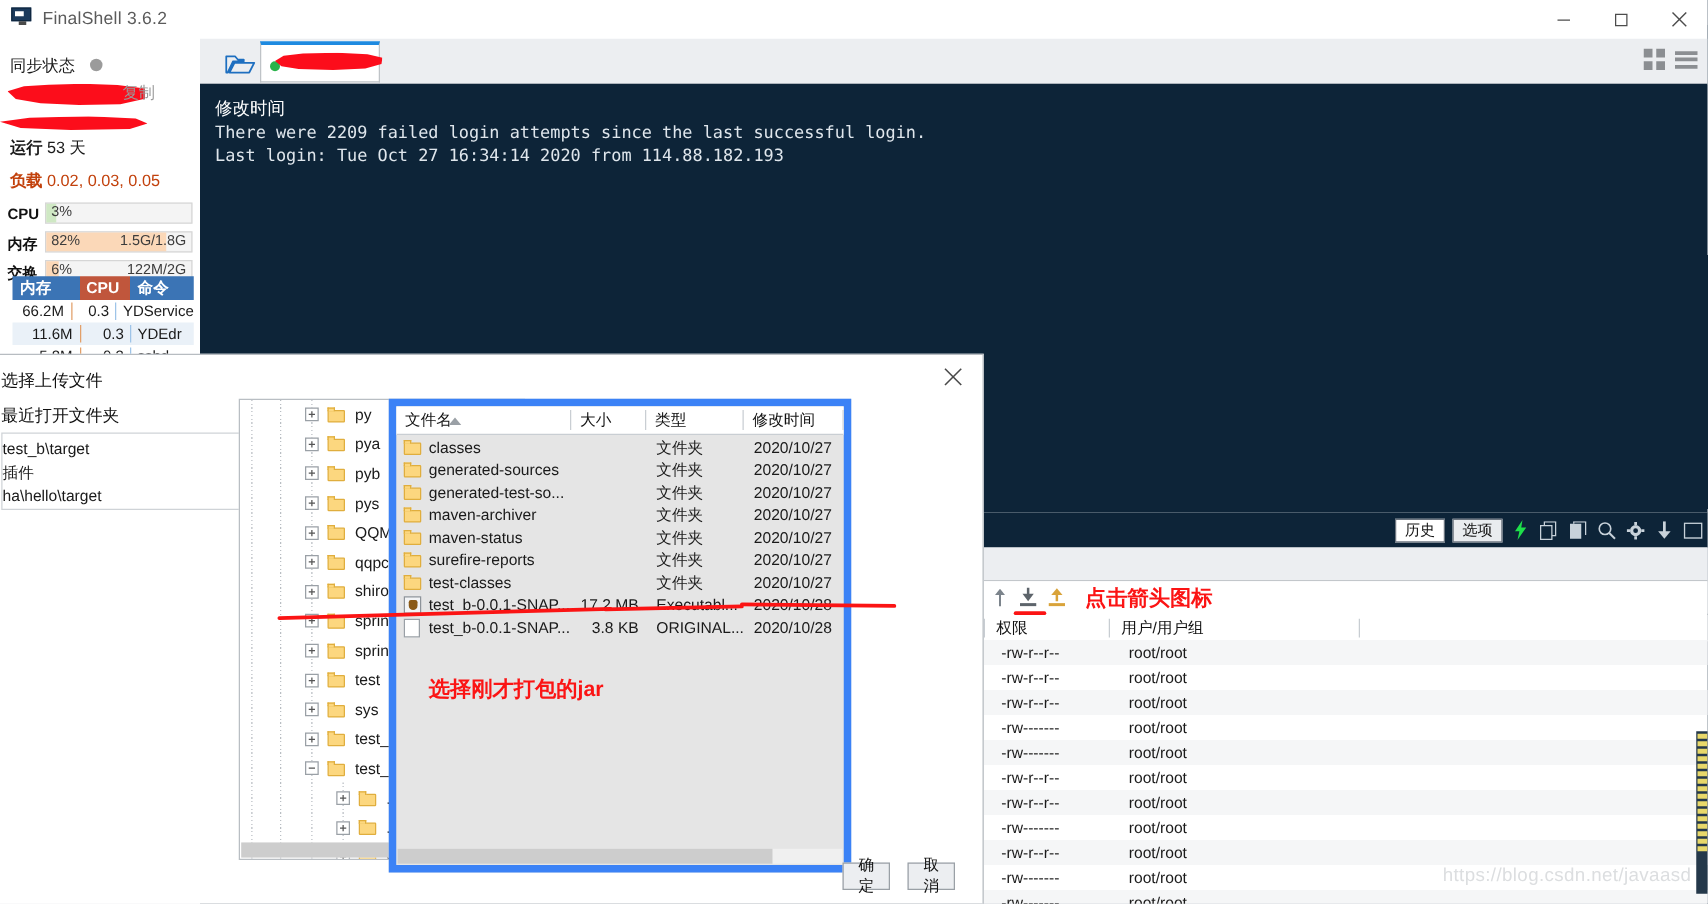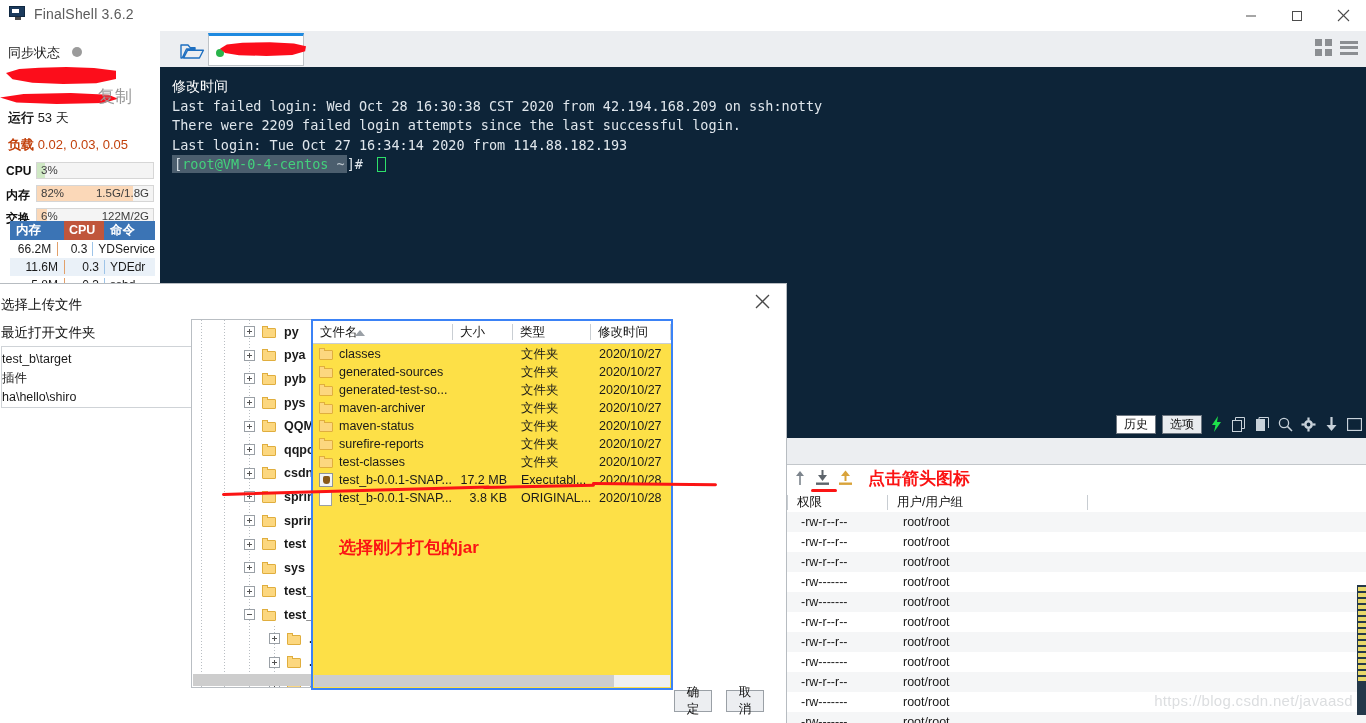--- a/index.html
+++ b/index.html
@@ -20,21 +20,21 @@
   .tb-title{position:absolute;left:34px;top:6px;font-size:14px;color:#5b5b5b;letter-spacing:.2px;}
   .winbtns{position:absolute;right:0;top:0;height:31px;display:flex;}
   .winbtn{width:46px;height:31px;display:flex;align-items:center;justify-content:center;color:#4c4c4c;}
   .winbtn svg{display:block;}
 
   
   .sidebar{position:absolute;left:0;top:31px;width:160px;height:252px;background:#ffffff;}
   .sb-row{position:absolute;left:8px;font-size:13px;color:#222;}
   .sync-label{top:13px;left:8px;font-size:13px;color:#1a1a1a;}
   .sync-dot{position:absolute;left:72px;top:16px;width:10px;height:10px;border-radius:50%;background:#9b9b9b;}
-  .copy-label{position:absolute;left:98px;top:54px;font-size:17px;color:#9a9a9a;}
+  .copy-label{position:absolute;left:98px;top:34px;font-size:13px;color:#9a9a9a;}
   .redact1{position:absolute;left:6px;top:36px;width:110px;height:17px;background:#fc0d1b;
     clip-path:polygon(0% 35%,12% 12%,30% 5%,55% 0%,80% 6%,100% 22%,100% 70%,82% 96%,52% 100%,24% 92%,6% 72%);}
   .redact1b{position:absolute;left:0px;top:62px;width:118px;height:11px;background:#fc0d1b;
     clip-path:polygon(0% 40%,20% 10%,60% 0%,92% 16%,100% 52%,88% 92%,48% 100%,14% 86%);}
   .uptime{position:absolute;left:8px;top:78px;font-size:13px;color:#1a1a1a;}
   .load{position:absolute;left:8px;top:105px;font-size:13px;color:#c2410c;}
   .load b{font-weight:bold;}
 
   .meter{position:absolute;left:36px;width:118px;height:17px;background:#f4f4f4;border:1px solid #d6d6d6;box-sizing:border-box;}
   .meter .fill{position:absolute;left:0;top:0;bottom:0;}
@@ -106,26 +106,26 @@
 
   .tree{position:absolute;left:300px;top:35px;width:227px;height:367px;border:1px solid #b9bec3;background:#fff;overflow:hidden;}
   .tnode{position:relative;height:23.6px;display:flex;align-items:center;font-size:12.5px;color:#1a1a1a;}
   .tw{position:absolute;width:11px;height:11px;border:1px solid #9aa0a6;background:#fff;box-sizing:border-box;}
   .tw:before{content:"";position:absolute;left:2px;top:4px;width:5px;height:1px;background:#555;}
   .tw.plus:after{content:"";position:absolute;left:4px;top:2px;width:1px;height:5px;background:#555;}
   .dotline{position:absolute;top:0;bottom:0;width:1px;background:repeating-linear-gradient(to bottom,#b9bec3 0 1px,transparent 1px 3px);}
   .fldr{position:absolute;width:14px;height:12px;}
   .fldr i{position:absolute;left:0;top:2px;width:14px;height:10px;background:#fcd77f;border:1px solid #e0ae3e;box-sizing:border-box;border-radius:0 1px 1px 1px;}
   .fldr i:before{content:"";position:absolute;left:-1px;top:-3px;width:6px;height:3px;background:#fcd77f;border:1px solid #e0ae3e;border-bottom:0;box-sizing:border-box;}
-  .tlabel{position:absolute;font-weight:bold;}
+  .tlabel{position:absolute;}
   .tree-hsb{position:absolute;left:1px;bottom:1px;width:225px;height:12px;background:#f0f0f0;}
   .tree-hsb i{position:absolute;left:0;top:0;height:12px;width:150px;background:#cdcdcd;}
   .tree-vsb{position:absolute;right:1px;top:150px;width:12px;height:90px;background:#cdcdcd;}
 
-  .filepane{position:absolute;left:420px;top:35px;width:358px;height:367px;border:2px solid #3b82f6;background:#fde047;overflow:hidden;}
+  .filepane{position:absolute;left:420px;top:35px;width:358px;height:367px;border:6px solid #3b82f6;background:#e5e5e5;overflow:hidden;}
   .fp-head{position:absolute;left:0;top:0;width:358px;height:22px;background:#fff;border-bottom:1px solid #c9ced3;display:flex;font-size:12.5px;color:#111;align-items:center;}
   .fp-head .ch{height:16px;line-height:16px;border-right:1px solid #c9ced3;padding-left:7px;box-sizing:border-box;position:relative;}
   .sortarrow{position:absolute;left:42px;top:6px;width:0;height:0;border-left:5px solid transparent;border-right:5px solid transparent;border-bottom:6px solid #9aa0a6;}
   .fp-row{position:absolute;left:0;width:358px;height:18px;display:flex;align-items:center;font-size:12.5px;color:#1a1a1a;}
   .fp-row .nm{width:140px;padding-left:26px;box-sizing:border-box;white-space:nowrap;overflow:hidden;}
   .fp-row .sz{width:60px;text-align:right;padding-right:6px;box-sizing:border-box;}
   .fp-row .ty{width:78px;padding-left:8px;box-sizing:border-box;white-space:nowrap;overflow:hidden;}
   .fp-row .dt{flex:1;padding-left:8px;box-sizing:border-box;white-space:nowrap;}
   .fp-row .ic{position:absolute;left:6px;top:3px;width:14px;height:12px;}
   .jaric{position:absolute;left:6px;top:2px;width:14px;height:14px;border:1px solid #8e949a;background:#f2f4f6;box-sizing:border-box;}
@@ -256,26 +256,22 @@
         <div class="list-ic">
             <i></i>
             <i></i>
             <i></i>
           </div>
       </div>
     </div>
 
     <div class="term">
       <div class="ok">修改时间</div>
-      <div>Last failed login: Wed Oct 28 16:30:38 CST 2020 from 42.194.168.209 on ssh:notty</div>
       <div>There were 2209 failed login attempts since the last successful login.</div>
       <div>Last login: Tue Oct 27 16:34:14 2020 from 114.88.182.193</div>
-      <div>
-        <span class="prompt-hl"><span class="br">[</span><span class="u">root@VM-0-4-centos</span> <span class="tl">~</span></span><span class="br">]# </span><span class="cursor"></span>
-      </div>
     </div>
   </div>
 
   <div class="sftp">
     <div class="sftp-tools">
       <button class="minibtn">历史</button>
       <button class="minibtn alt">选项</button>
       <span class="ticon">
         <svg width="13" height="16" viewBox="0 0 13 16">
             <path d="M8 0 L2 9 h3.5 L4 16 L11 6 H7 Z" fill="#1ee04a"></path>
@@ -427,21 +423,21 @@
       <svg width="15" height="15">
           <line x1="1" y1="1" x2="14" y2="14" stroke="#4a4a4a" stroke-width="1.3"></line>
           <line x1="14" y1="1" x2="1" y2="14" stroke="#4a4a4a" stroke-width="1.3"></line>
         </svg>
     </div>
     <div class="dlg-title">选择上传文件</div>
     <div class="dlg-sub">最近打开文件夹</div>
     <div class="recent-box">
       <div>test_b\target</div>
       <div>插件</div>
-      <div>ha\hello\shiro</div>
+      <div>ha\hello\target</div>
     </div>
 
     <div class="tree">
       <div class="dotline" style="left:9px;"></div>
       <div class="dotline" style="left:32px;"></div>
       <div class="dotline" style="left:57px;"></div>
       <div class="dotline" style="left:82px;top:306px;bottom:14px;"></div>
 
       <div class="tnode">
           <span class="tw plus" style="left:52px"></span>
@@ -483,21 +479,21 @@
           <span class="fldr" style="left:70px">
             <i></i>
           </span>
           <span class="tlabel" style="left:92px">qqpcmgr_docpro</span>
         </div>
       <div class="tnode">
           <span class="tw plus" style="left:52px"></span>
           <span class="fldr" style="left:70px">
             <i></i>
           </span>
-          <span class="tlabel" style="left:92px">csdn</span>
+          <span class="tlabel" style="left:92px">shiro</span>
         </div>
       <div class="tnode">
           <span class="tw plus" style="left:52px"></span>
           <span class="fldr" style="left:70px">
             <i></i>
           </span>
           <span class="tlabel" style="left:92px">springboot</span>
         </div>
       <div class="tnode">
           <span class="tw plus" style="left:52px"></span>

